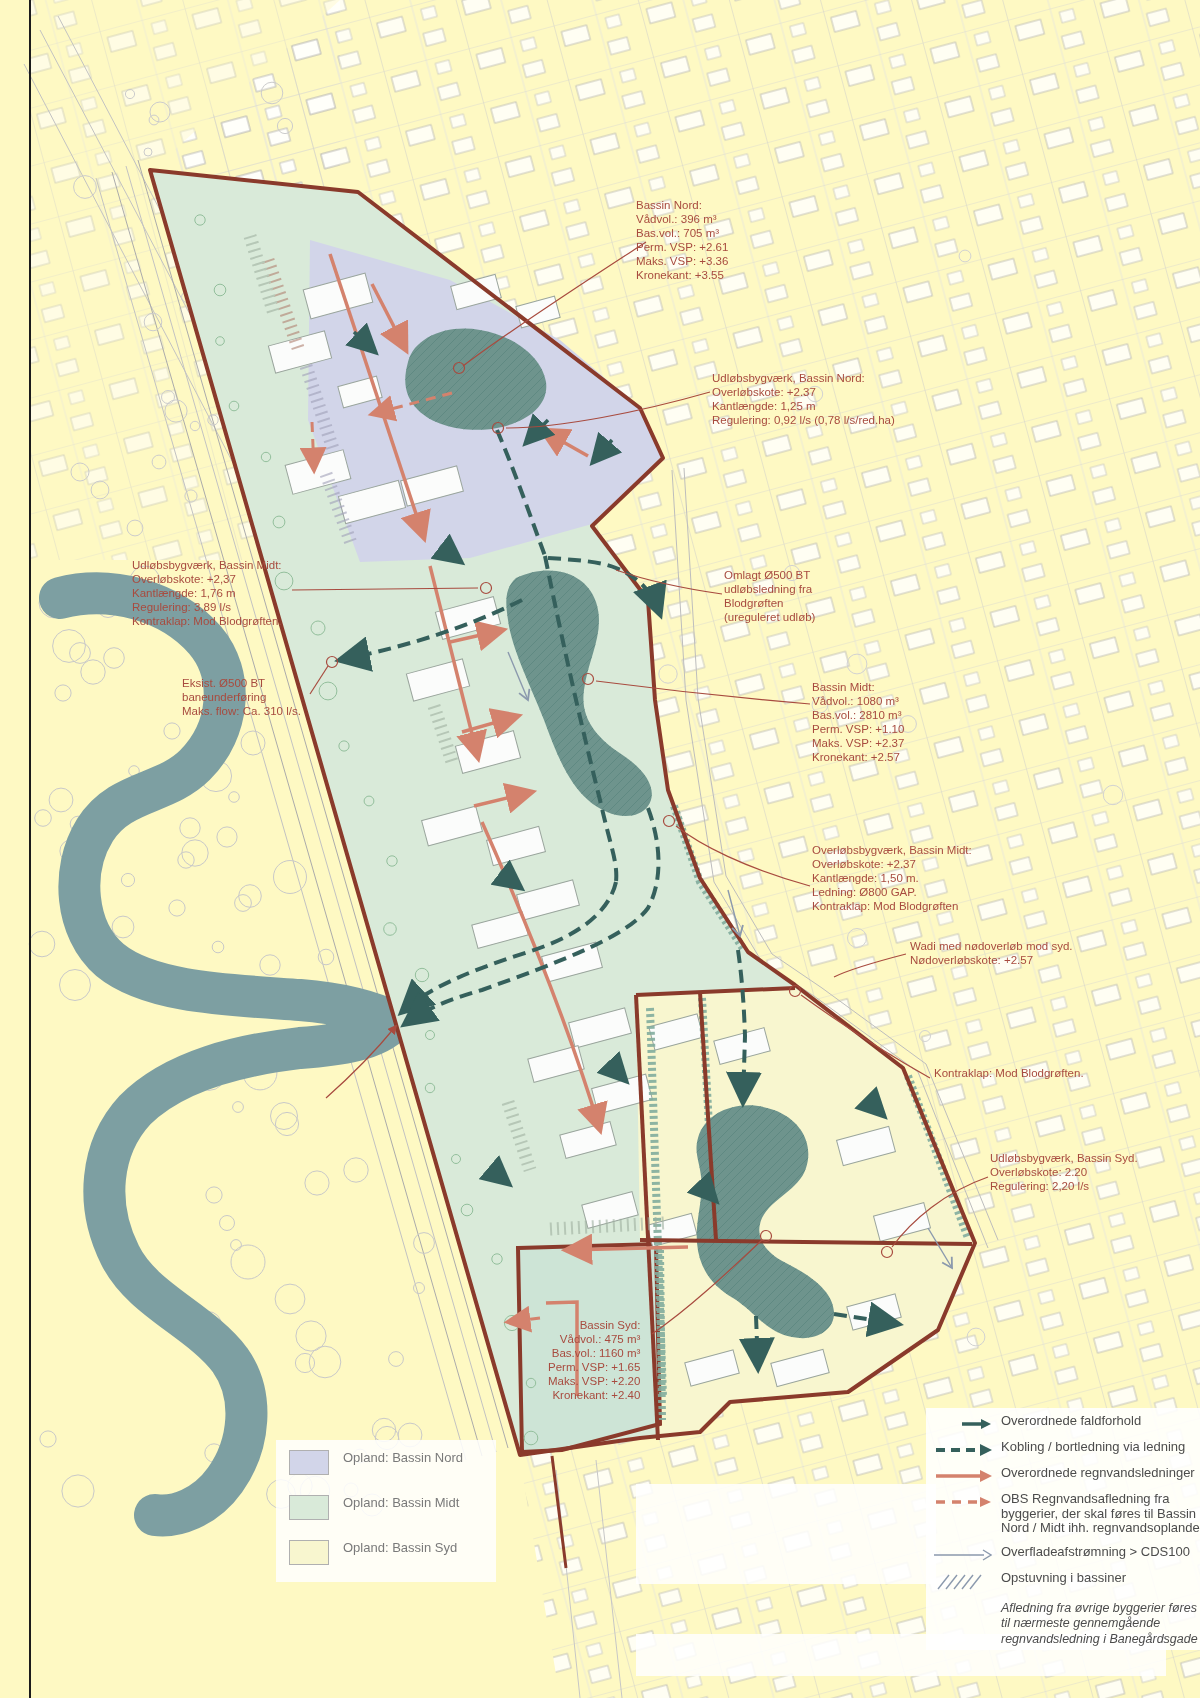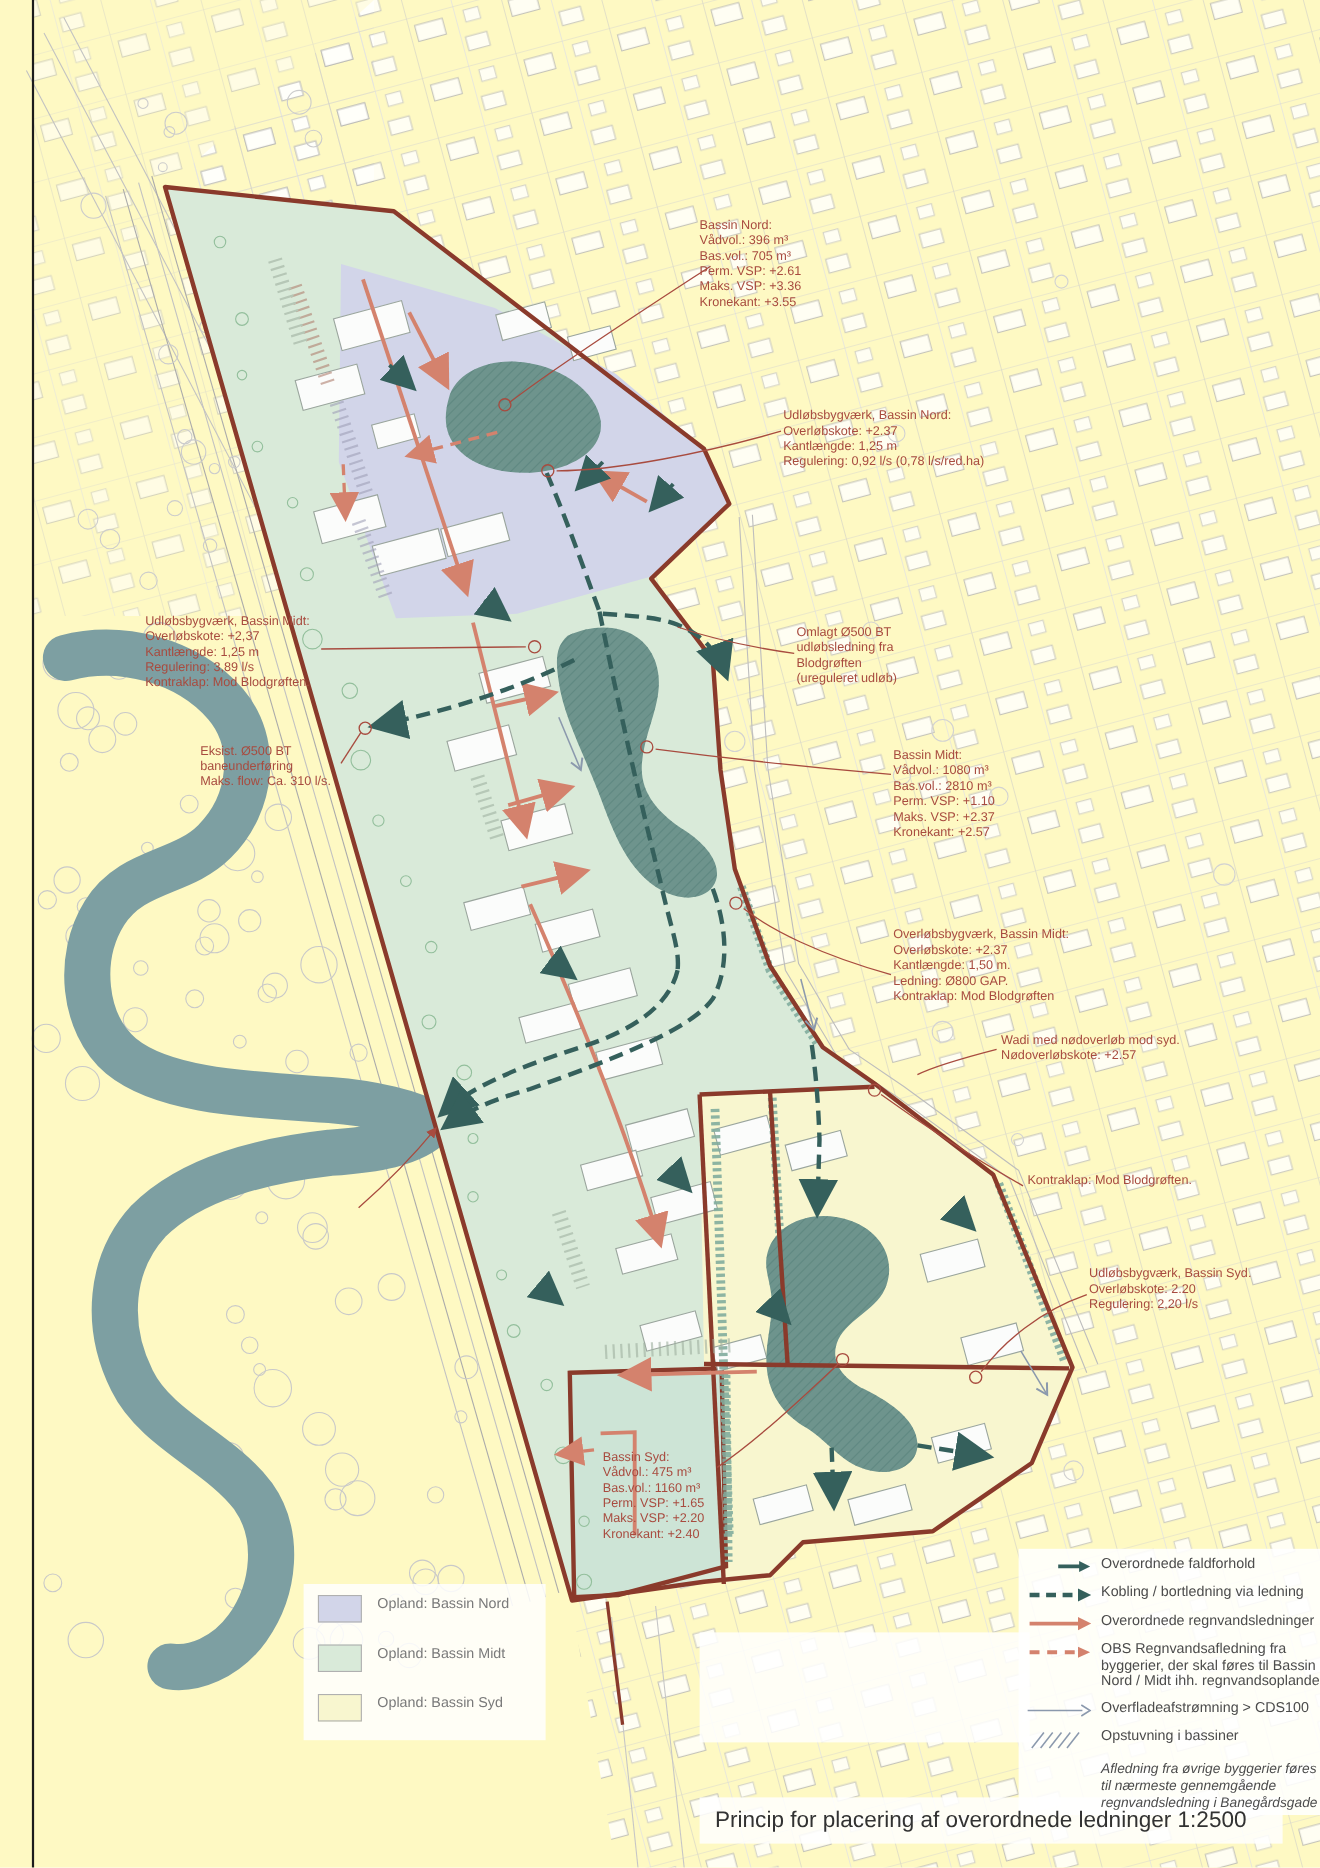--- a/index.html
+++ b/index.html
@@ -507,21 +507,21 @@
 Bas.vol.: 705 m³
 Perm. VSP: +2.61
 Maks. VSP: +3.36
 Kronekant: +3.55</div>
 <div class="anno" style="left:712px;top:371px;">Udløbsbygværk, Bassin Nord:
 Overløbskote: +2.37
 Kantlængde: 1,25 m
 Regulering: 0,92 l/s (0,78 l/s/red.ha)</div>
 <div class="anno" style="left:132px;top:558px;">Udløbsbygværk, Bassin Midt:
 Overløbskote: +2,37
-Kantlængde: 1,25 m
+Kantlængde: 1,76 m
 Regulering: 3,89 l/s
 Kontraklap: Mod Blodgrøften.</div>
 <div class="anno" style="left:154px;top:676px;margin-left:28px;">Eksist. Ø500 BT
 baneunderføring
 Maks. flow: Ca. 310 l/s.</div>
 <div class="anno" style="left:724px;top:568px;">Omlagt Ø500 BT
 udløbsledning fra
 Blodgrøften
 (ureguleret udløb)</div>
 <div class="anno" style="left:812px;top:680px;">Bassin Midt:
@@ -534,21 +534,21 @@
 Overløbskote: +2.37
 Kantlængde: 1,50 m.
 Ledning: Ø800 GAP.
 Kontraklap: Mod Blodgrøften</div>
 <div class="anno" style="left:910px;top:939px;">Wadi med nødoverløb mod syd.
 Nødoverløbskote: +2.57</div>
 <div class="anno" style="left:934px;top:1066px;">Kontraklap: Mod Blodgrøften.</div>
 <div class="anno" style="left:990px;top:1151px;">Udløbsbygværk, Bassin Syd.
 Overløbskote: 2.20
 Regulering: 2,20 l/s</div>
-<div class="anno" style="left:548px;top:1318px;">Bassin Syd:
+<div class="anno" style="left:548px;top:1318px;text-align:right;">Bassin Syd:
 Vådvol.: 475 m³
 Bas.vol.: 1160 m³
 Perm. VSP: +1.65
 Maks. VSP: +2.20
 Kronekant: +2.40</div>
 
 <div class="zlegend">
   <div class="zrow">
     <div class="zswatch" style="background:#d2d5e9;"></div>
     <div class="zlabel">Opland: Bassin Nord</div>
@@ -607,15 +607,14 @@
           <line x1="28" y1="17" x2="39" y2="3" stroke="#8b99ad" stroke-width="1.4"></line>
           <line x1="36" y1="17" x2="47" y2="3" stroke="#8b99ad" stroke-width="1.4"></line>
     </svg>
     <div class="llabel">Opstuvning i bassiner</div>
   </div>
   <div class="snote">Afledning fra øvrige byggerier føres
 til nærmeste gennemgående
 regnvandsledning i Banegårdsgade</div>
 </div>
 
-<div class="princip">Princip for placering af overordnede ledninger 1:2500</div>
 
 </div>
 
 </body></html>

